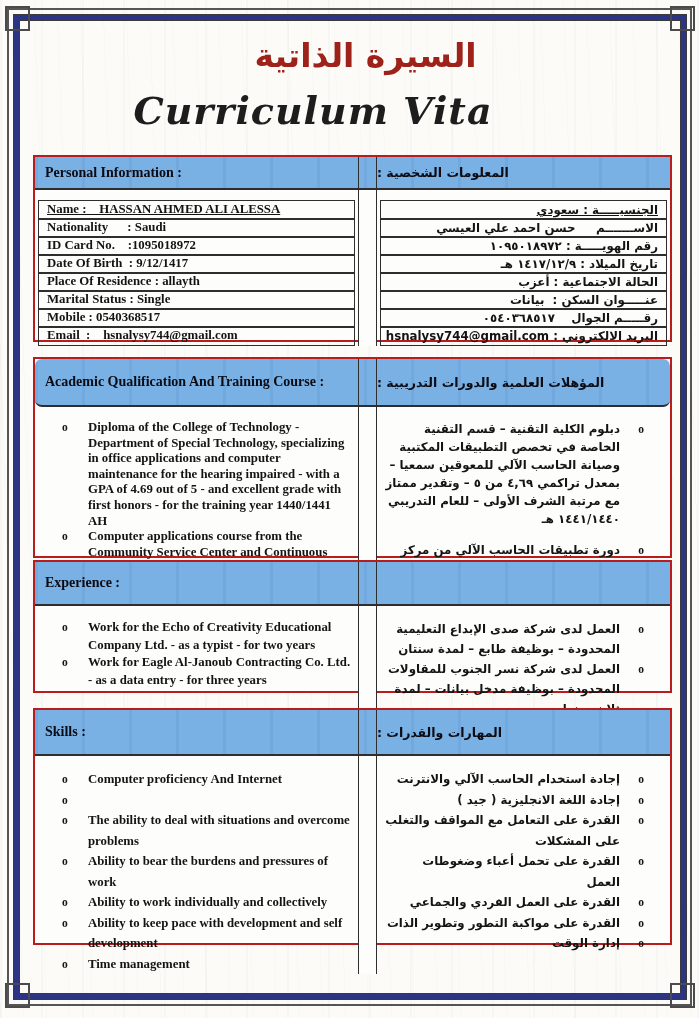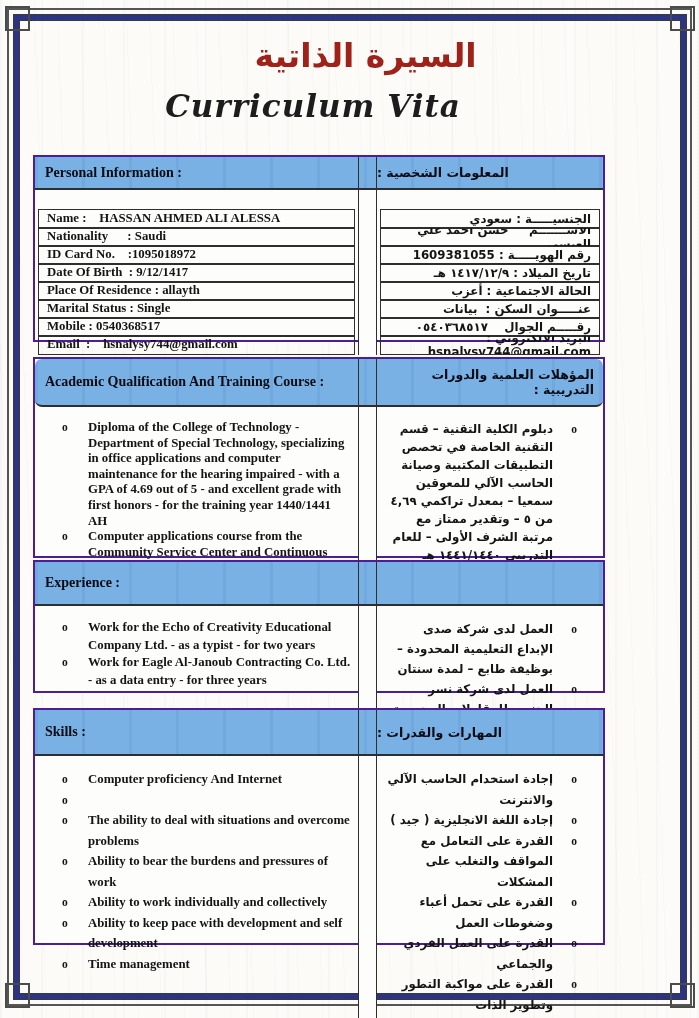--- a/index.html
+++ b/index.html
@@ -14,38 +14,38 @@
   .frame-outer{position:absolute;left:7px;top:8px;right:7px;bottom:12px;border:2px solid #555;}
   .frame-navy{position:absolute;left:14px;top:15px;right:13px;bottom:19px;border:5px solid #2b3583;
               box-shadow:0 0 0 1px #3a3a3a, inset 0 0 0 1px #3a3a3a;}
   .knot{position:absolute;width:21px;height:21px;border:2px solid #4b4b4b;}
   .knot.tl{left:5px;top:6px}.knot.tr{right:4px;top:6px}.knot.bl{left:5px;bottom:10px}.knot.br{right:4px;bottom:10px}
 
   .title-ar{position:absolute;top:36px;left:0;width:699px;text-align:center;
             font-family:"DejaVu Sans", sans-serif;font-weight:bold;font-size:33px;color:#9e211a;
             letter-spacing:1px;margin-left:16px;}
   .title-en{position:absolute;top:88px;left:0;width:626px;text-align:center;
-            font-style:italic;font-weight:bold;font-size:31px;color:#1d1d1d;
+            font-style:italic;font-weight:bold;font-size:38px;color:#1d1d1d;
             font-family:"DejaVu Serif", serif;letter-spacing:1px;}
 
-  .sec{position:absolute;left:33px;width:572px;border:2px solid #4c1d95;background:#fdfdfb;box-sizing:border-box;}
+  .sec{position:absolute;left:33px;width:639px;border:2px solid #b91c1c;background:#fdfdfb;box-sizing:border-box;}
   .sec-h{display:grid;grid-template-columns:323px 19px 1fr;background:#7ab1e4;border-bottom:2px solid #2e2e2e;
          background-image:repeating-linear-gradient(90deg, rgba(40,90,160,0.10) 0 3px, transparent 3px 47px);}
   .h-en{display:flex;align-items:center;padding-left:10px;font-weight:bold;font-size:14px;color:#0b0b14;}
   .h-mid{border-left:1.5px solid #2e2e2e;border-right:1.5px solid #2e2e2e;}
   .h-ar{display:flex;align-items:center;justify-content:flex-end;padding-right:9px;direction:rtl;
         font-family:"DejaVu Sans", sans-serif;font-weight:bold;font-size:12.5px;color:#0b0b14;}
   .sec-b{display:grid;grid-template-columns:323px 19px 1fr;}
   .mid{border-left:1.5px solid #2e2e2e;border-right:1.5px solid #2e2e2e;background:#fdfdfb;}
 
   
   .rows{padding:2px 3px 0 3px;}
   .p-row{height:17.5px;border:1.5px solid #2e2e2e;margin-top:-1.5px;display:flex;align-items:center;
          padding-left:8px;font-weight:bold;font-size:12.8px;white-space:pre-wrap;overflow:hidden;}
-  .rows .p-row:first-child{margin-top:17px;}
+  .rows .p-row:first-child{margin-top:8px;text-decoration:underline;}
   .rows-ar{direction:rtl;}
   .rows-ar .p-row{padding-left:0;padding-right:8px;font-family:"DejaVu Sans", sans-serif;font-size:11.8px;}
 
   
   .blist{padding-top:13px;}
   .bitem{display:flex;align-items:flex-start;font-weight:bold;}
   .bitem .bm{flex:0 0 auto;font-size:11.5px;line-height:inherit;}
   .blist-en .bitem{padding-left:27px;padding-right:6px;font-size:12.8px;line-height:15.6px;}
   .blist-en .bm{width:26px;}
   .blist-ar{direction:rtl;}
@@ -87,21 +87,21 @@
         <div class="p-row">Date Of Birth  : 9/12/1417</div>
         <div class="p-row">Place Of Residence : allayth</div>
         <div class="p-row">Marital Status : Single</div>
         <div class="p-row">Mobile : 0540368517</div>
         <div class="p-row">Email  :    hsnalysy744@gmail.com</div>
       </div>
       <div class="mid"></div>
       <div class="rows rows-ar" dir="rtl">
         <div class="p-row">الجنسيـــــة : سعودي</div>
         <div class="p-row">الاســـــــم     حسن احمد علي العيسي</div>
-        <div class="p-row">رقم الهويـــــة : 1609381055</div>
+        <div class="p-row">رقم الهويـــــة : ١٠٩٥٠١٨٩٧٢</div>
         <div class="p-row">تاريخ الميلاد : ١٤١٧/١٢/٩ هـ</div>
         <div class="p-row">الحالة الاجتماعية : أعزب</div>
         <div class="p-row">عنـــــوان السكن :  بيانات</div>
         <div class="p-row">رقـــــم الجوال    ٠٥٤٠٣٦٨٥١٧</div>
         <div class="p-row">البريد الالكتروني : hsnalysy744@gmail.com</div>
       </div>
     </div>
   </section>
 
   <section class="sec" style="top:357px;height:201px;">

